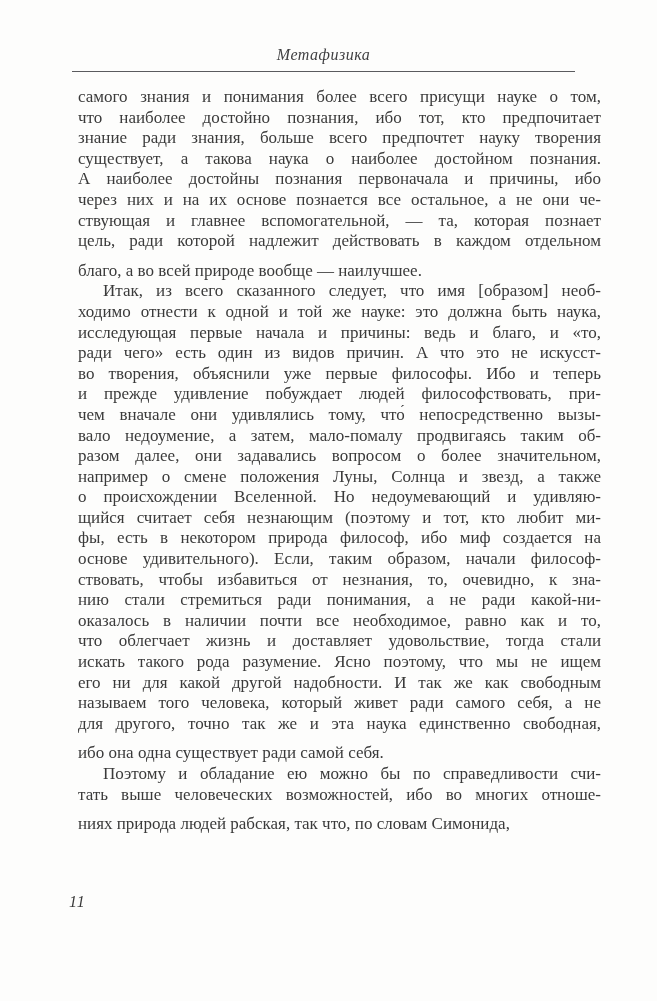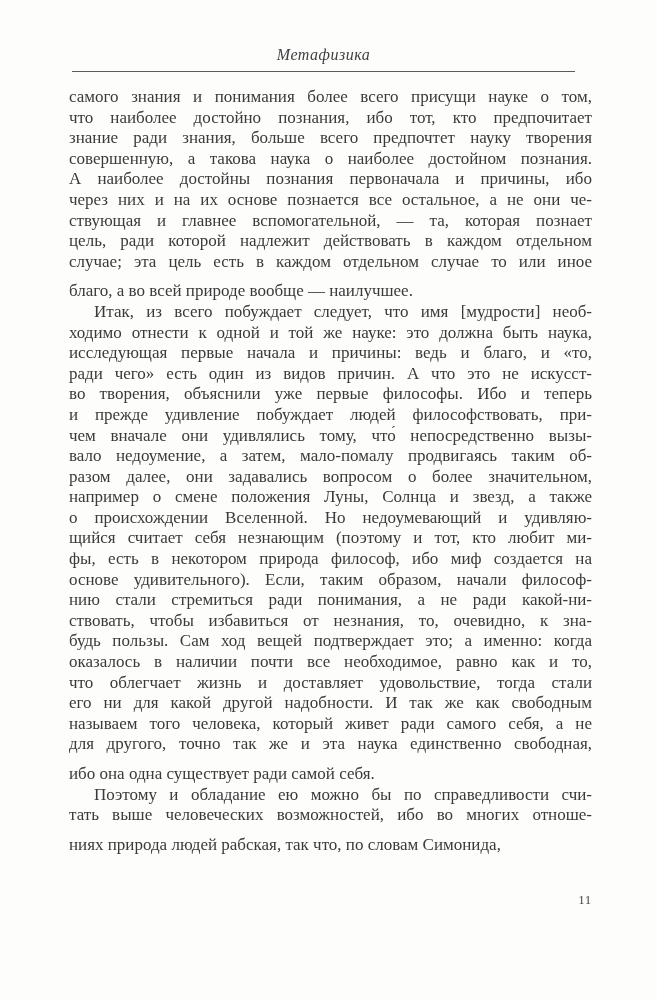--- a/index.html
+++ b/index.html
@@ -32,21 +32,21 @@
     position: absolute;
     top: 71px;
     left: 72px;
     width: 503px;
     height: 0;
     border-top: 1.5px solid var(--rule-color, #5a5b5e);
   }
   .body-text {
     position: absolute;
     top: 87px;
-    left: 69px;
+    left: 78px;
     width: 523px;
     font-size: 17px;
     line-height: 20.6px;
   }
   .para { margin: 0; padding: 0; }
   .line {
     text-align: justify;
     text-align-last: justify;
     height: 20.6px;
     overflow: hidden;
@@ -56,68 +56,68 @@
     margin-top: 9px;
   }
   .line.indent {
     text-indent: 25px;
   }
   .page-number {
     position: absolute;
     top: 893px;
     left: 69px;
     width: 523px;
-    text-align: right;
-    font-size: 12px;
+    text-align: left;
+    font-size: 16px;
     letter-spacing: 1px;
     color: var(--text-color, #3a3a3a);
+    font-style: italic;
   }
 </style>
 </head>
 <body>
 
 <div class="page" style="--page-bg: #fdfdfc; --text-color: #3a3a3a; --title-color: #3f3f41; --rule-color: #5a5b5e;">
   <div class="header">
     <div class="running-title">Метафизика</div>
     <div class="header-rule"></div>
   </div>
 
   <div class="body-text" id="body-text">
       <div class="para">
         <div class="line">самого знания и понимания более всего присущи науке о том,</div>
         <div class="line">что наиболее достойно познания, ибо тот, кто предпочитает</div>
         <div class="line">знание ради знания, больше всего предпочтет науку творения</div>
-        <div class="line">совершенную, а такова наука о наиболее достойном познания.</div>
+        <div class="line">существует, а такова наука о наиболее достойном познания.</div>
         <div class="line">А наиболее достойны познания первоначала и причины, ибо</div>
         <div class="line">через них и на их основе познается все остальное, а не они че-</div>
         <div class="line">ствующая и главнее вспомогательной, — та, которая познает</div>
         <div class="line">цель, ради которой надлежит действовать в каждом отдельном</div>
-        <div class="line">случае; эта цель есть в каждом отдельном случае то или иное</div>
         <div class="line last">благо, а во всей природе вообще — наилучшее.</div>
       </div>
       <div class="para">
-        <div class="line indent">Итак, из всего побуждает следует, что имя [мудрости] необ-</div>
+        <div class="line indent">Итак, из всего сказанного следует, что имя [образом] необ-</div>
         <div class="line">ходимо отнести к одной и той же науке: это должна быть наука,</div>
         <div class="line">исследующая первые начала и причины: ведь и благо, и «то,</div>
         <div class="line">ради чего» есть один из видов причин. А что это не искусст-</div>
         <div class="line">во творения, объяснили уже первые философы. Ибо и теперь</div>
         <div class="line">и прежде удивление побуждает людей философствовать, при-</div>
         <div class="line">чем вначале они удивлялись тому, что́ непосредственно вызы-</div>
         <div class="line">вало недоумение, а затем, мало-помалу продвигаясь таким об-</div>
         <div class="line">разом далее, они задавались вопросом о более значительном,</div>
         <div class="line">например о смене положения Луны, Солнца и звезд, а также</div>
         <div class="line">о происхождении Вселенной. Но недоумевающий и удивляю-</div>
         <div class="line">щийся считает себя незнающим (поэтому и тот, кто любит ми-</div>
         <div class="line">фы, есть в некотором природа философ, ибо миф создается на</div>
         <div class="line">основе удивительного). Если, таким образом, начали философ-</div>
+        <div class="line">ствовать, чтобы избавиться от незнания, то, очевидно, к зна-</div>
         <div class="line">нию стали стремиться ради понимания, а не ради какой-ни-</div>
-        <div class="line">ствовать, чтобы избавиться от незнания, то, очевидно, к зна-</div>
-        <div class="line">будь пользы. Сам ход вещей подтверждает это; а именно: когда</div>
         <div class="line">оказалось в наличии почти все необходимое, равно как и то,</div>
         <div class="line">что облегчает жизнь и доставляет удовольствие, тогда стали</div>
+        <div class="line">искать такого рода разумение. Ясно поэтому, что мы не ищем</div>
         <div class="line">его ни для какой другой надобности. И так же как свободным</div>
         <div class="line">называем того человека, который живет ради самого себя, а не</div>
         <div class="line">для другого, точно так же и эта наука единственно свободная,</div>
         <div class="line last">ибо она одна существует ради самой себя.</div>
       </div>
       <div class="para">
         <div class="line indent">Поэтому и обладание ею можно бы по справедливости счи-</div>
         <div class="line">тать выше человеческих возможностей, ибо во многих отноше-</div>
         <div class="line last">ниях природа людей рабская, так что, по словам Симонида,</div>
       </div>

